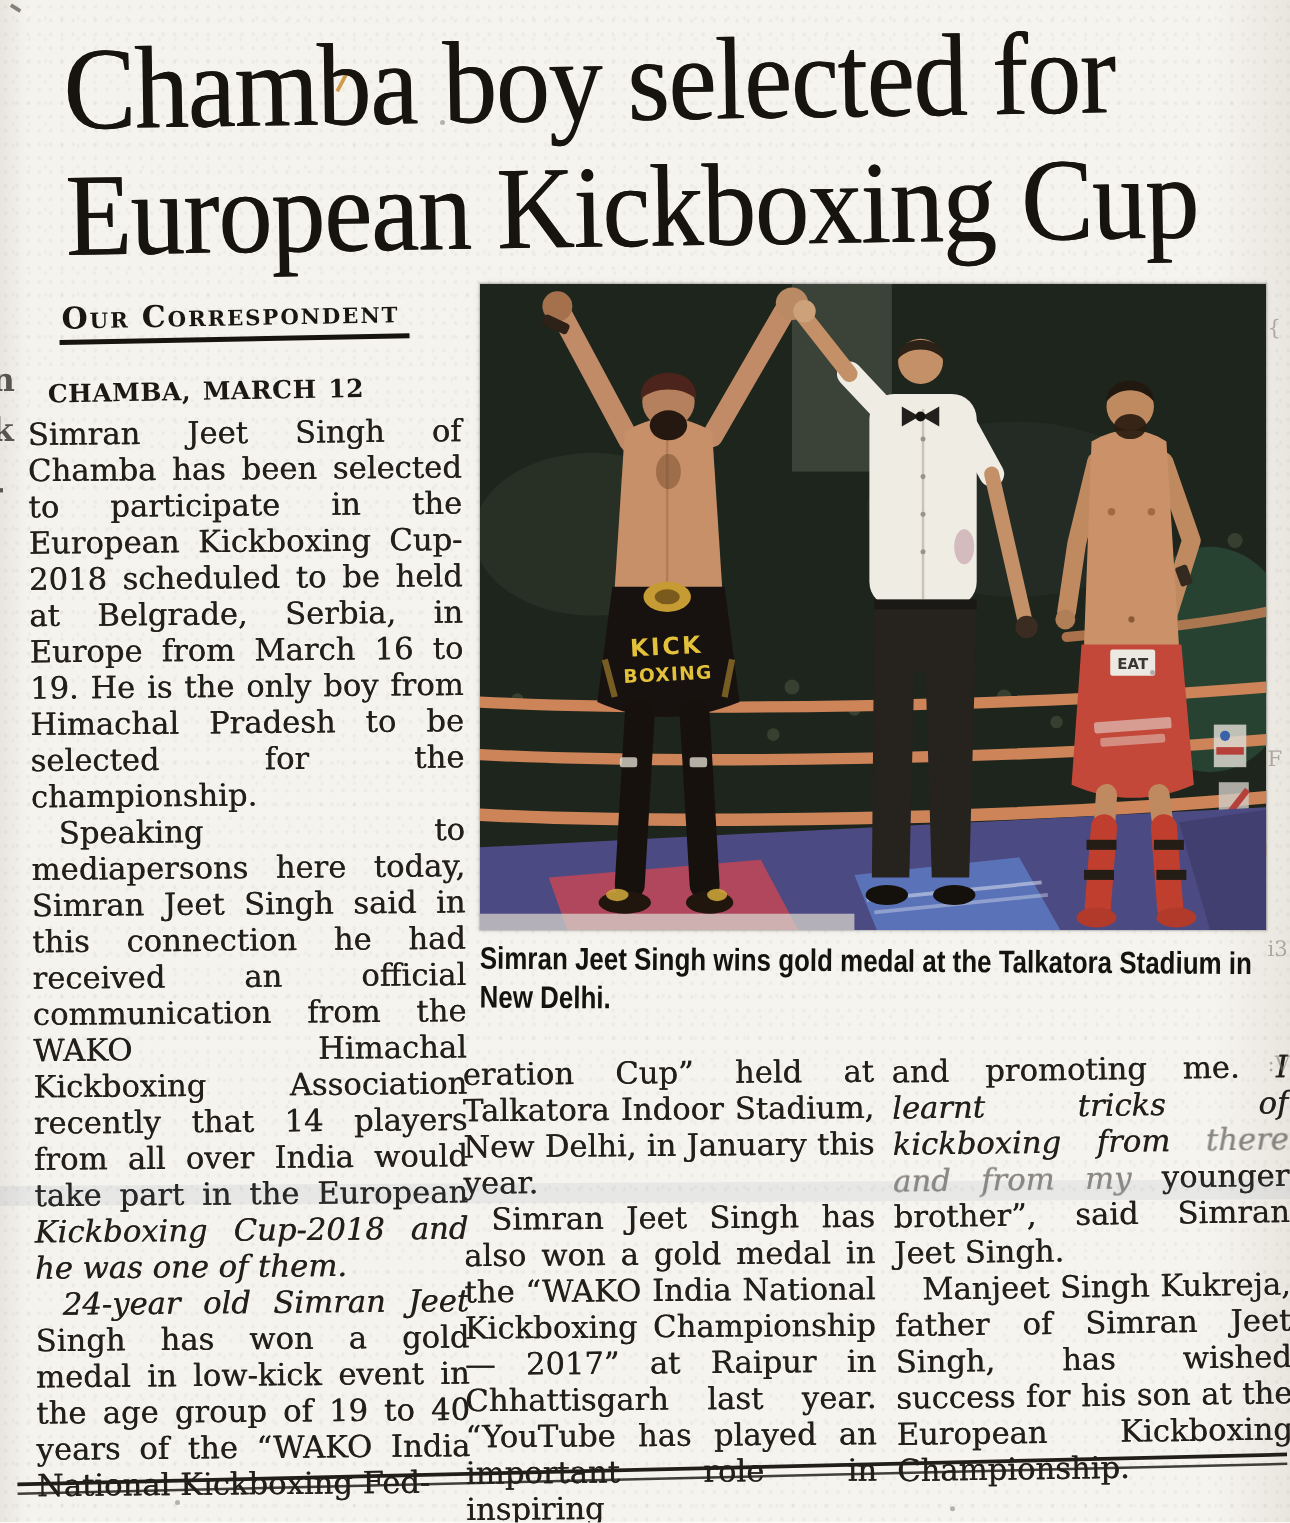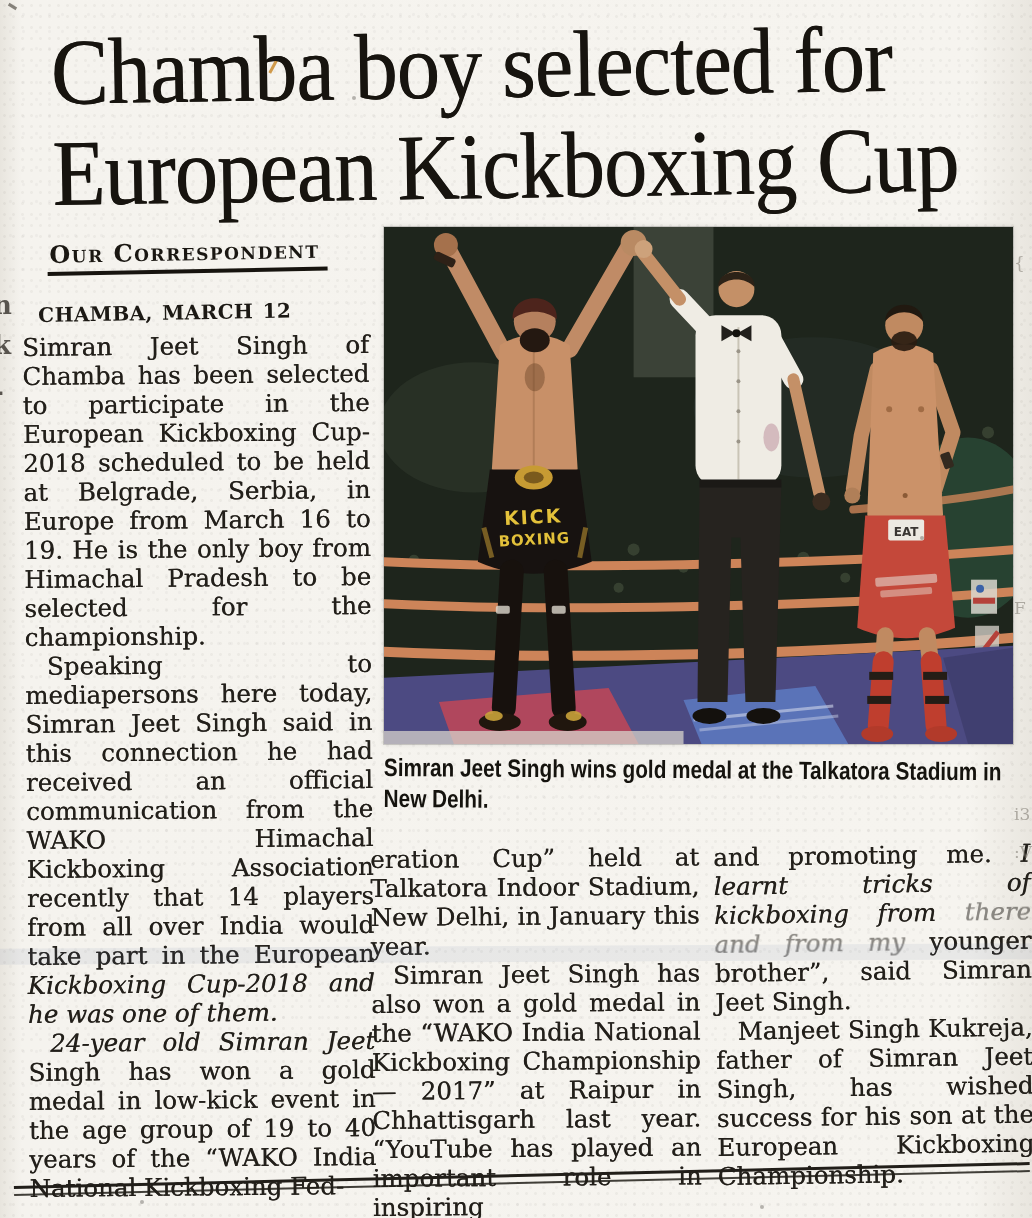--- a/index.html
+++ b/index.html
@@ -70,21 +70,21 @@
     transform:rotate(-1.35deg);transform-origin:left center;
   }
   .bottom-rule::after{content:"";display:block;margin-top:5px;border-top:2px solid #211e19;opacity:.85;}
   
   .streak{position:absolute;left:0;top:946px;width:1032px;height:16px;
     background:rgba(110,130,165,.10);transform:rotate(-0.3deg);}
   .edge-mark{position:absolute;font-family:"DejaVu Serif",serif;}
   .edge-left{left:-7px;font-size:26px;font-weight:bold;color:#3f3b35;opacity:.85;}
   .edge-right{left:1014px;font-size:17px;color:#7a756c;opacity:.55;}
   .m-l1{top:290px;} .m-l2{top:330px;} .m-l3{top:376px;}
-  .m-r1{top:253px;} .m-r2{top:598px;} .m-r3{top:804px;} .m-r4{top:842px;}
+  .m-r1{top:253px;} .m-r2{top:598px;} .m-r3{top:750px;} .m-r4{top:842px;}
   .scratch{position:absolute;left:272px;top:58px;width:3px;height:16px;
     background:#c98a2e;transform:rotate(28deg);opacity:.85;}
   .corner-tick{position:absolute;left:8px;top:5px;width:9px;height:3px;
     background:#4c473f;transform:rotate(32deg);opacity:.65;}
   .dot{position:absolute;width:4px;height:4px;border-radius:50%;background:#55504a;opacity:.4;}
 </style>
 </head>
 <body>
 
 <div class="page">

